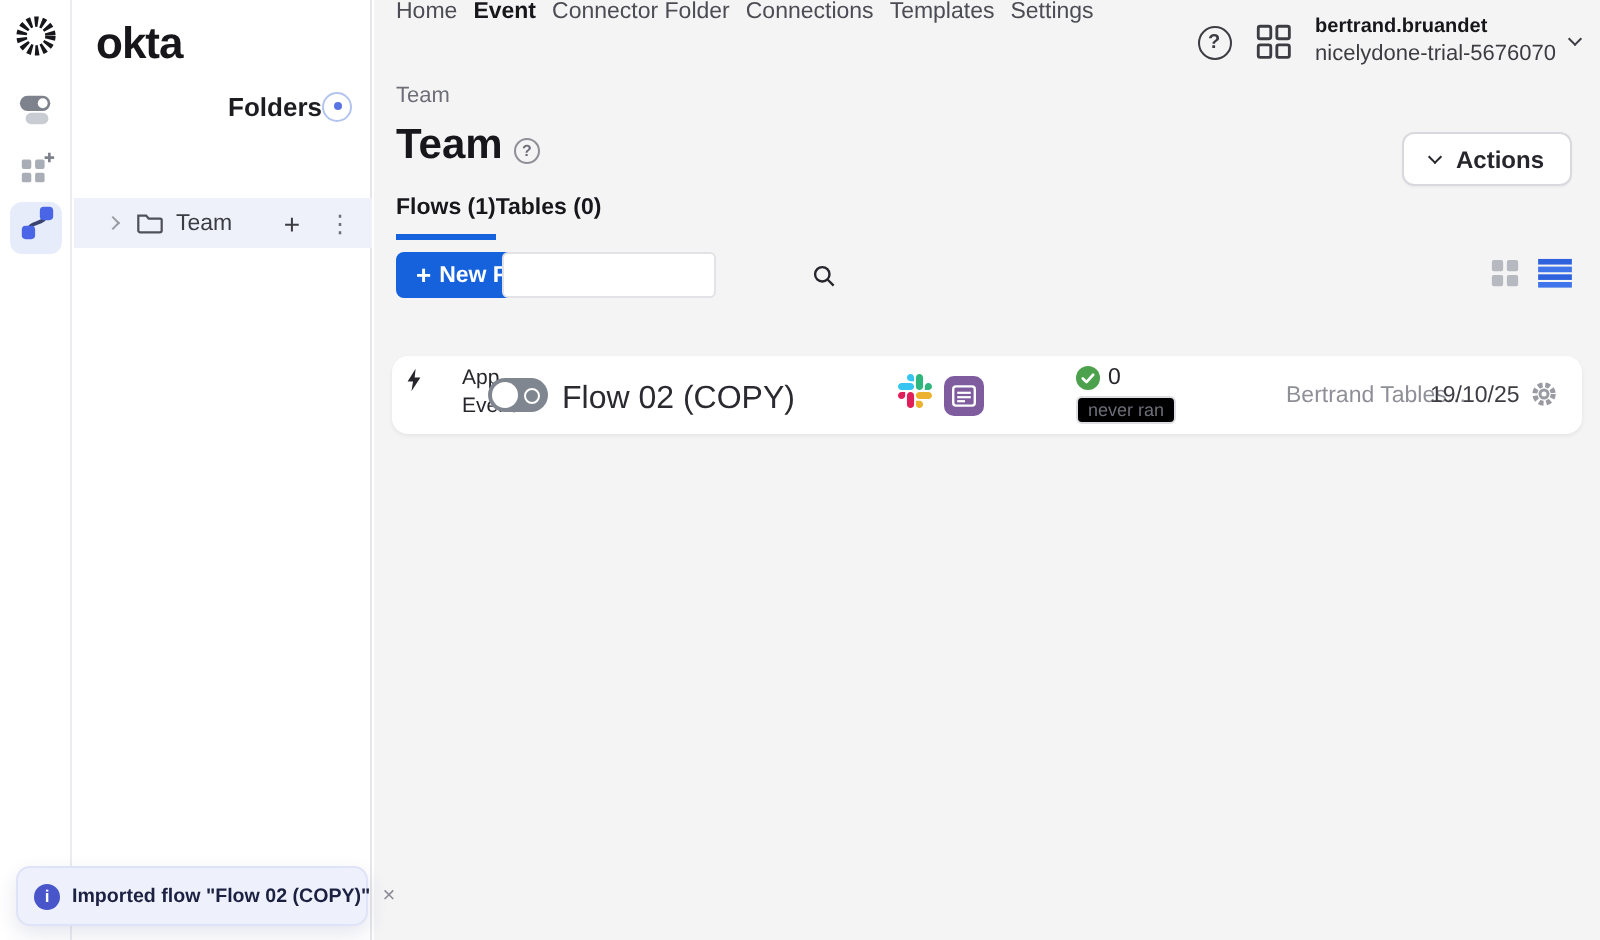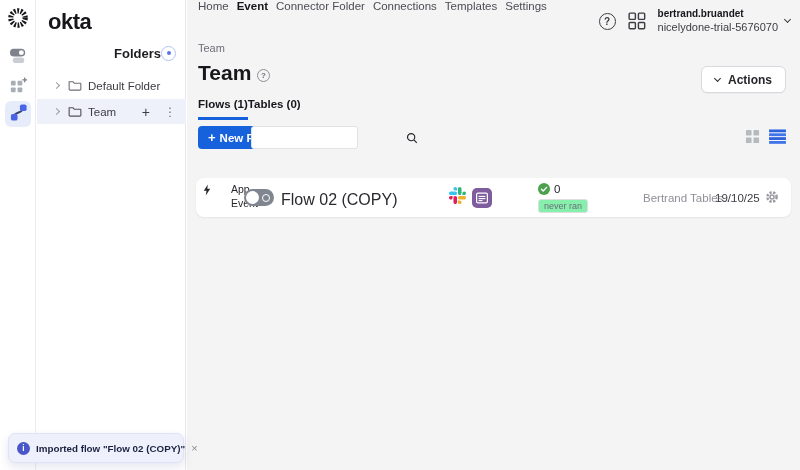--- a/index.html
+++ b/index.html
@@ -84,21 +84,21 @@
   .cell-type svg { margin-top:1px; flex:none; }
   .cell-toggle { left:48px; top:11px; }
   .toggle { width:30px; height:17px; border-radius:9px; background:#80868f; position:relative; }
   .toggle .knob { position:absolute; left:2px; top:2px; width:13px; height:13px; border-radius:50%; background:#fff; }
   .toggle .off-ring { position:absolute; right:4px; top:5px; width:8px; height:8px; border-radius:50%; border:1.8px solid #fff; }
   .cell-name { left:85px; top:13px; font-size:16px; color:#2a2a30; }
   .cell-actions { left:253px; top:9px; display:flex; gap:6px; align-items:center; }
   .action-sq { width:20px; height:20px; border-radius:5px; background:#7e5c9e; display:flex; align-items:center; justify-content:center; }
   .cell-history { left:342px; top:5px; }
   .hist-line { display:flex; align-items:center; gap:4px; font-size:11.5px; color:#26262c; }
-  .hist-badge { margin-top:3px; display:inline-block; font-size:9px; color:#6e6e78; border:1px solid #dddde2; background:#86efac;
+  .hist-badge { margin-top:3px; display:inline-block; font-size:9px; color:#6e6e78; border:1px solid #dddde2; background:#000000;
                 border-radius:3px; padding:1px 5px; }
   .cell-author { left:447px; top:14px; font-size:11.5px; color:#8f8f98; }
   .cell-date { left:519px; top:14px; font-size:11.5px; color:#3c3c43; }
   .cell-gear { right:12px; top:12px; cursor:pointer; display:flex; }
 
   
   .toast { position:absolute; left:8px; top:433px; width:176px; height:30px; background:#eef1fc; border:1px solid #dfe3f7; border-radius:7px;
            box-shadow:0 4px 10px rgba(40,50,120,.12); display:flex; align-items:center; gap:6px; padding:0 8px; z-index:6; }
   .toast-icon { width:13px; height:13px; border-radius:50%; background:#4956c9; color:#fff; font-size:8.5px; font-weight:700;
                 display:flex; align-items:center; justify-content:center; flex:none; }
@@ -149,27 +149,20 @@
     </div>
   </div>
 
   <div class="sidebar">
     <div class="brand">okta</div>
     <div class="folders-head">
       <span class="folders-title">Folders</span>
       <span class="add-folder-btn">
           <span class="dot"></span>
         </span>
-    </div>
-    <div class="folder-row" style="top:74px">
-      <span class="chev right"></span>
-      <svg width="14" height="13" viewBox="0 0 15 14">
-          <path d="M1.2 3 h4.2 l1.4 1.6 H13 a0.8 0.8 0 0 1 0.8 0.8 V11 a1 1 0 0 1 -1 1 H2.2 a1 1 0 0 1 -1 -1 Z" fill="none" stroke="#6e6e78" stroke-width="1.2"></path>
-        </svg>
-      <span class="flabel">Default Folder</span>
     </div>
     <div class="folder-row selected" style="top:99px">
       <span class="chev right"></span>
       <svg width="14" height="13" viewBox="0 0 15 14">
           <path d="M1.2 3 h4.2 l1.4 1.6 H13 a0.8 0.8 0 0 1 0.8 0.8 V11 a1 1 0 0 1 -1 1 H2.2 a1 1 0 0 1 -1 -1 Z" fill="none" stroke="#50505a" stroke-width="1.2"></path>
         </svg>
       <span class="flabel">Team</span>
       <span class="spacer"></span>
       <span class="row-plus">+</span>
       <span class="row-kebab">⋮</span>

